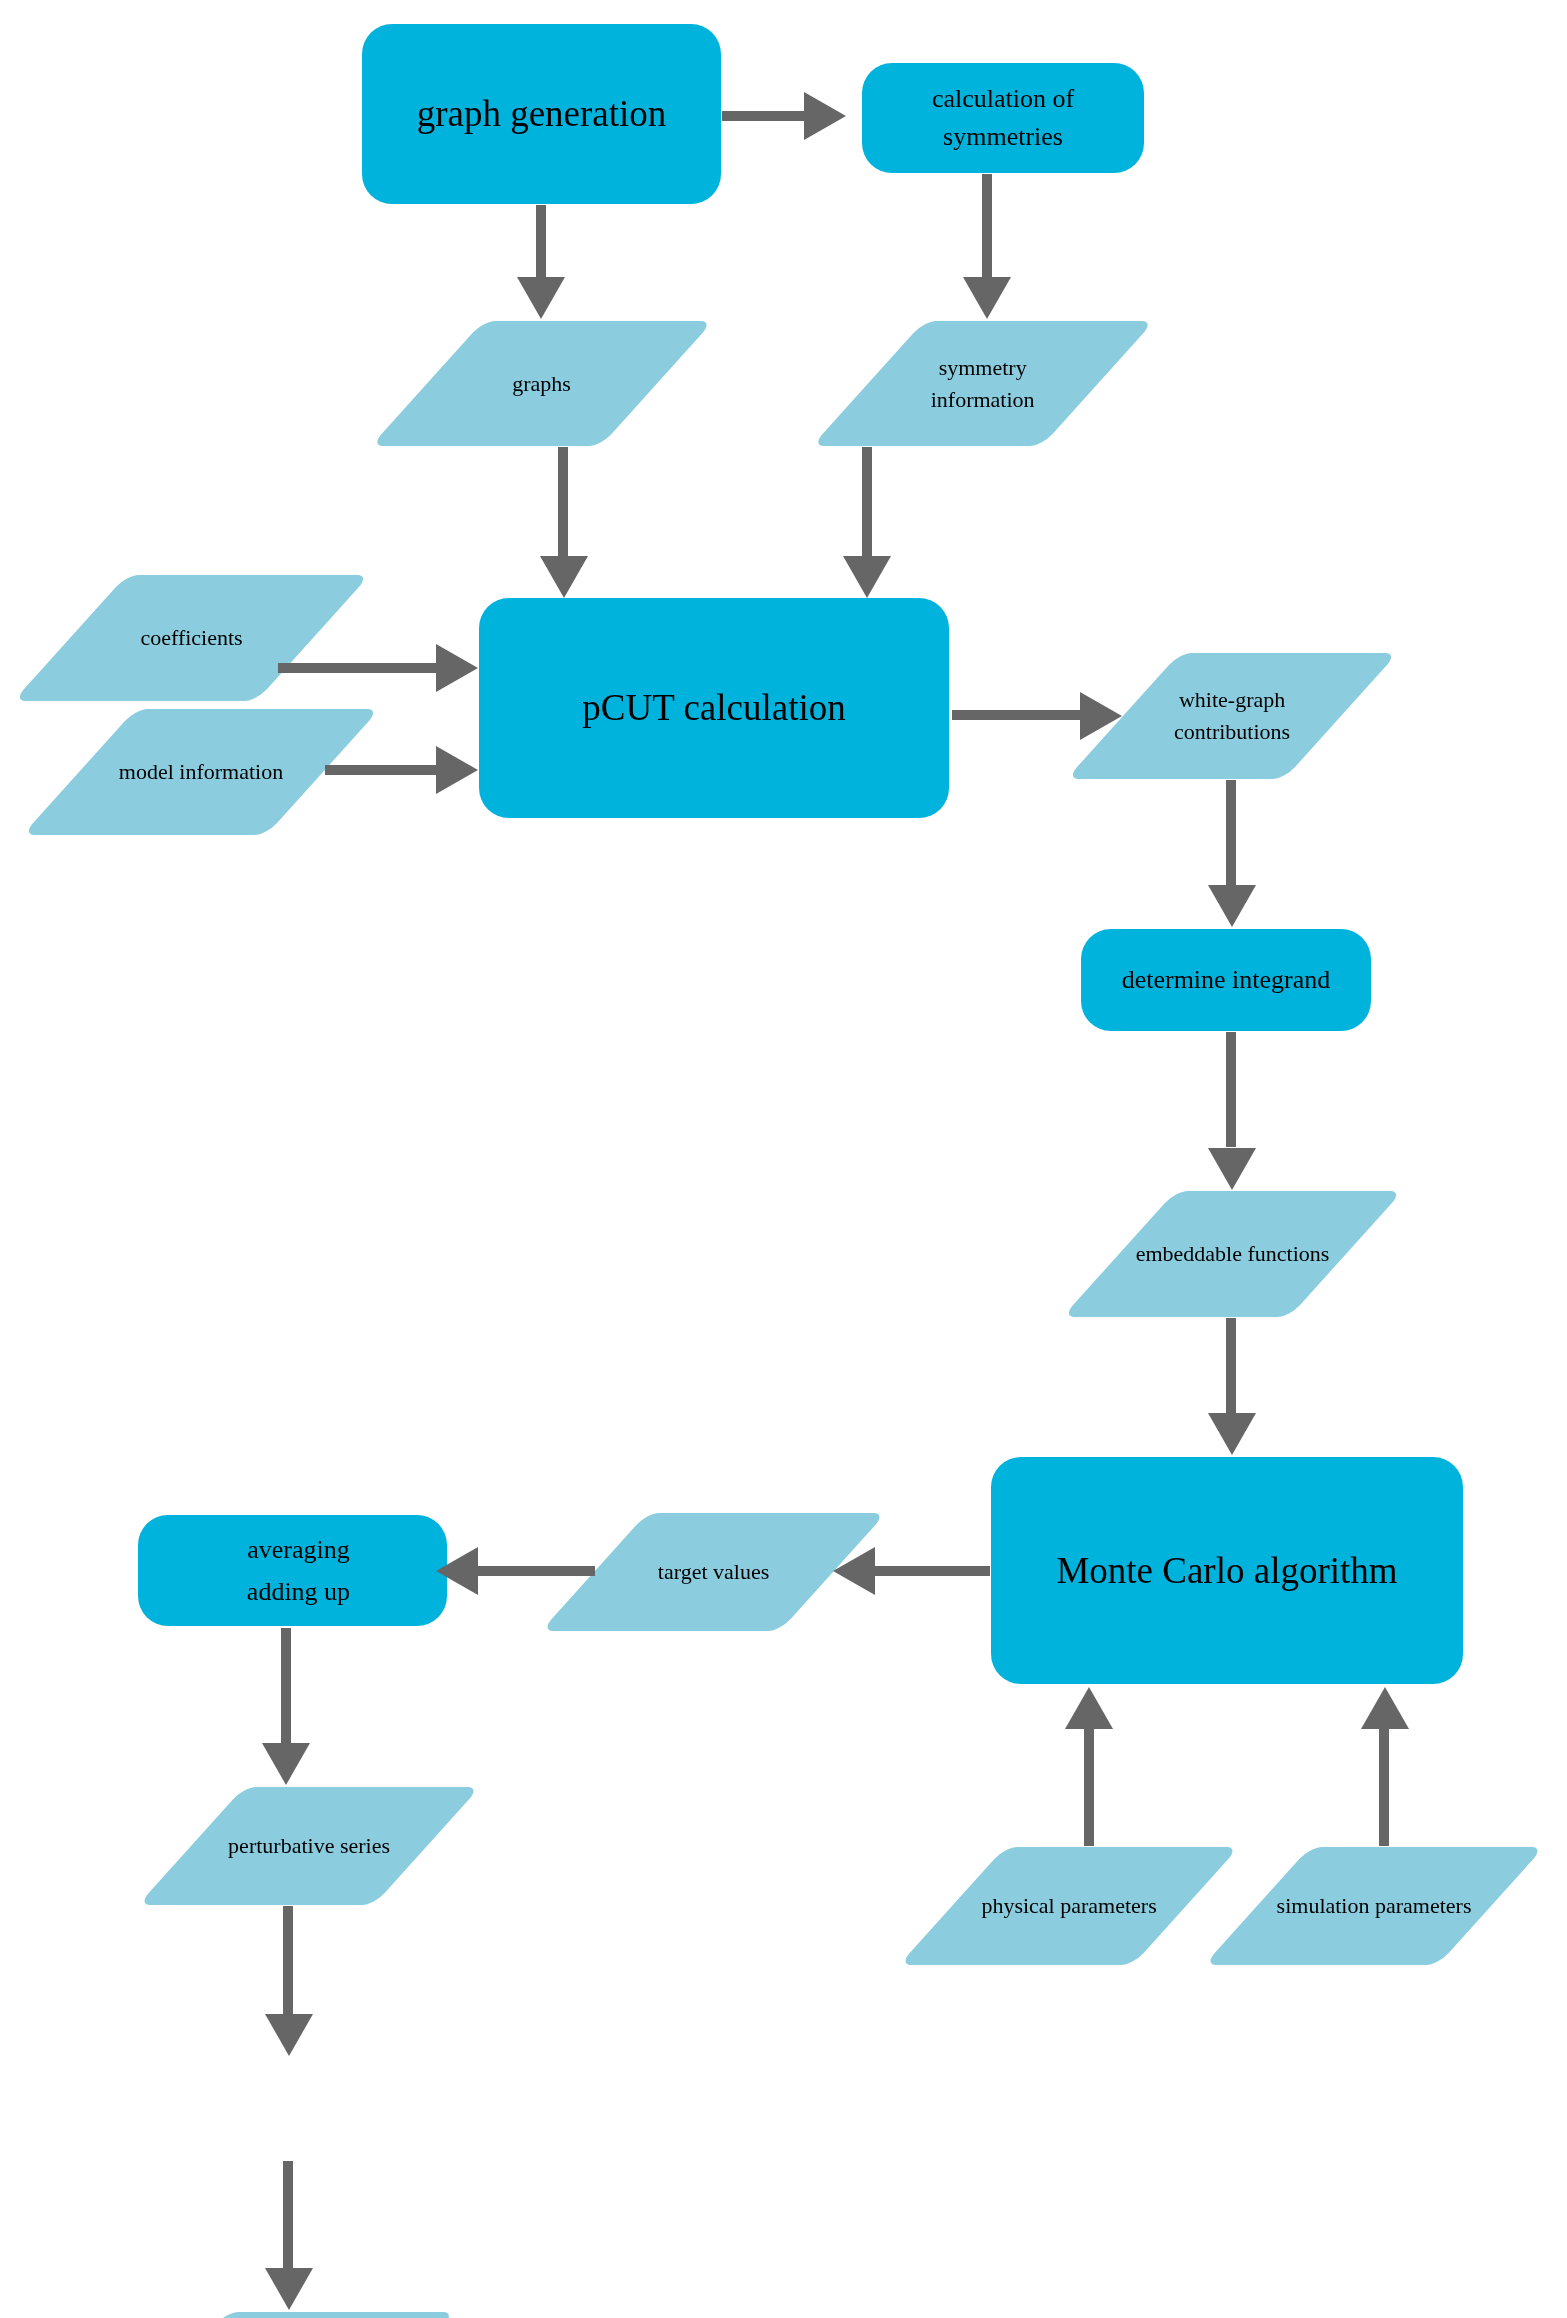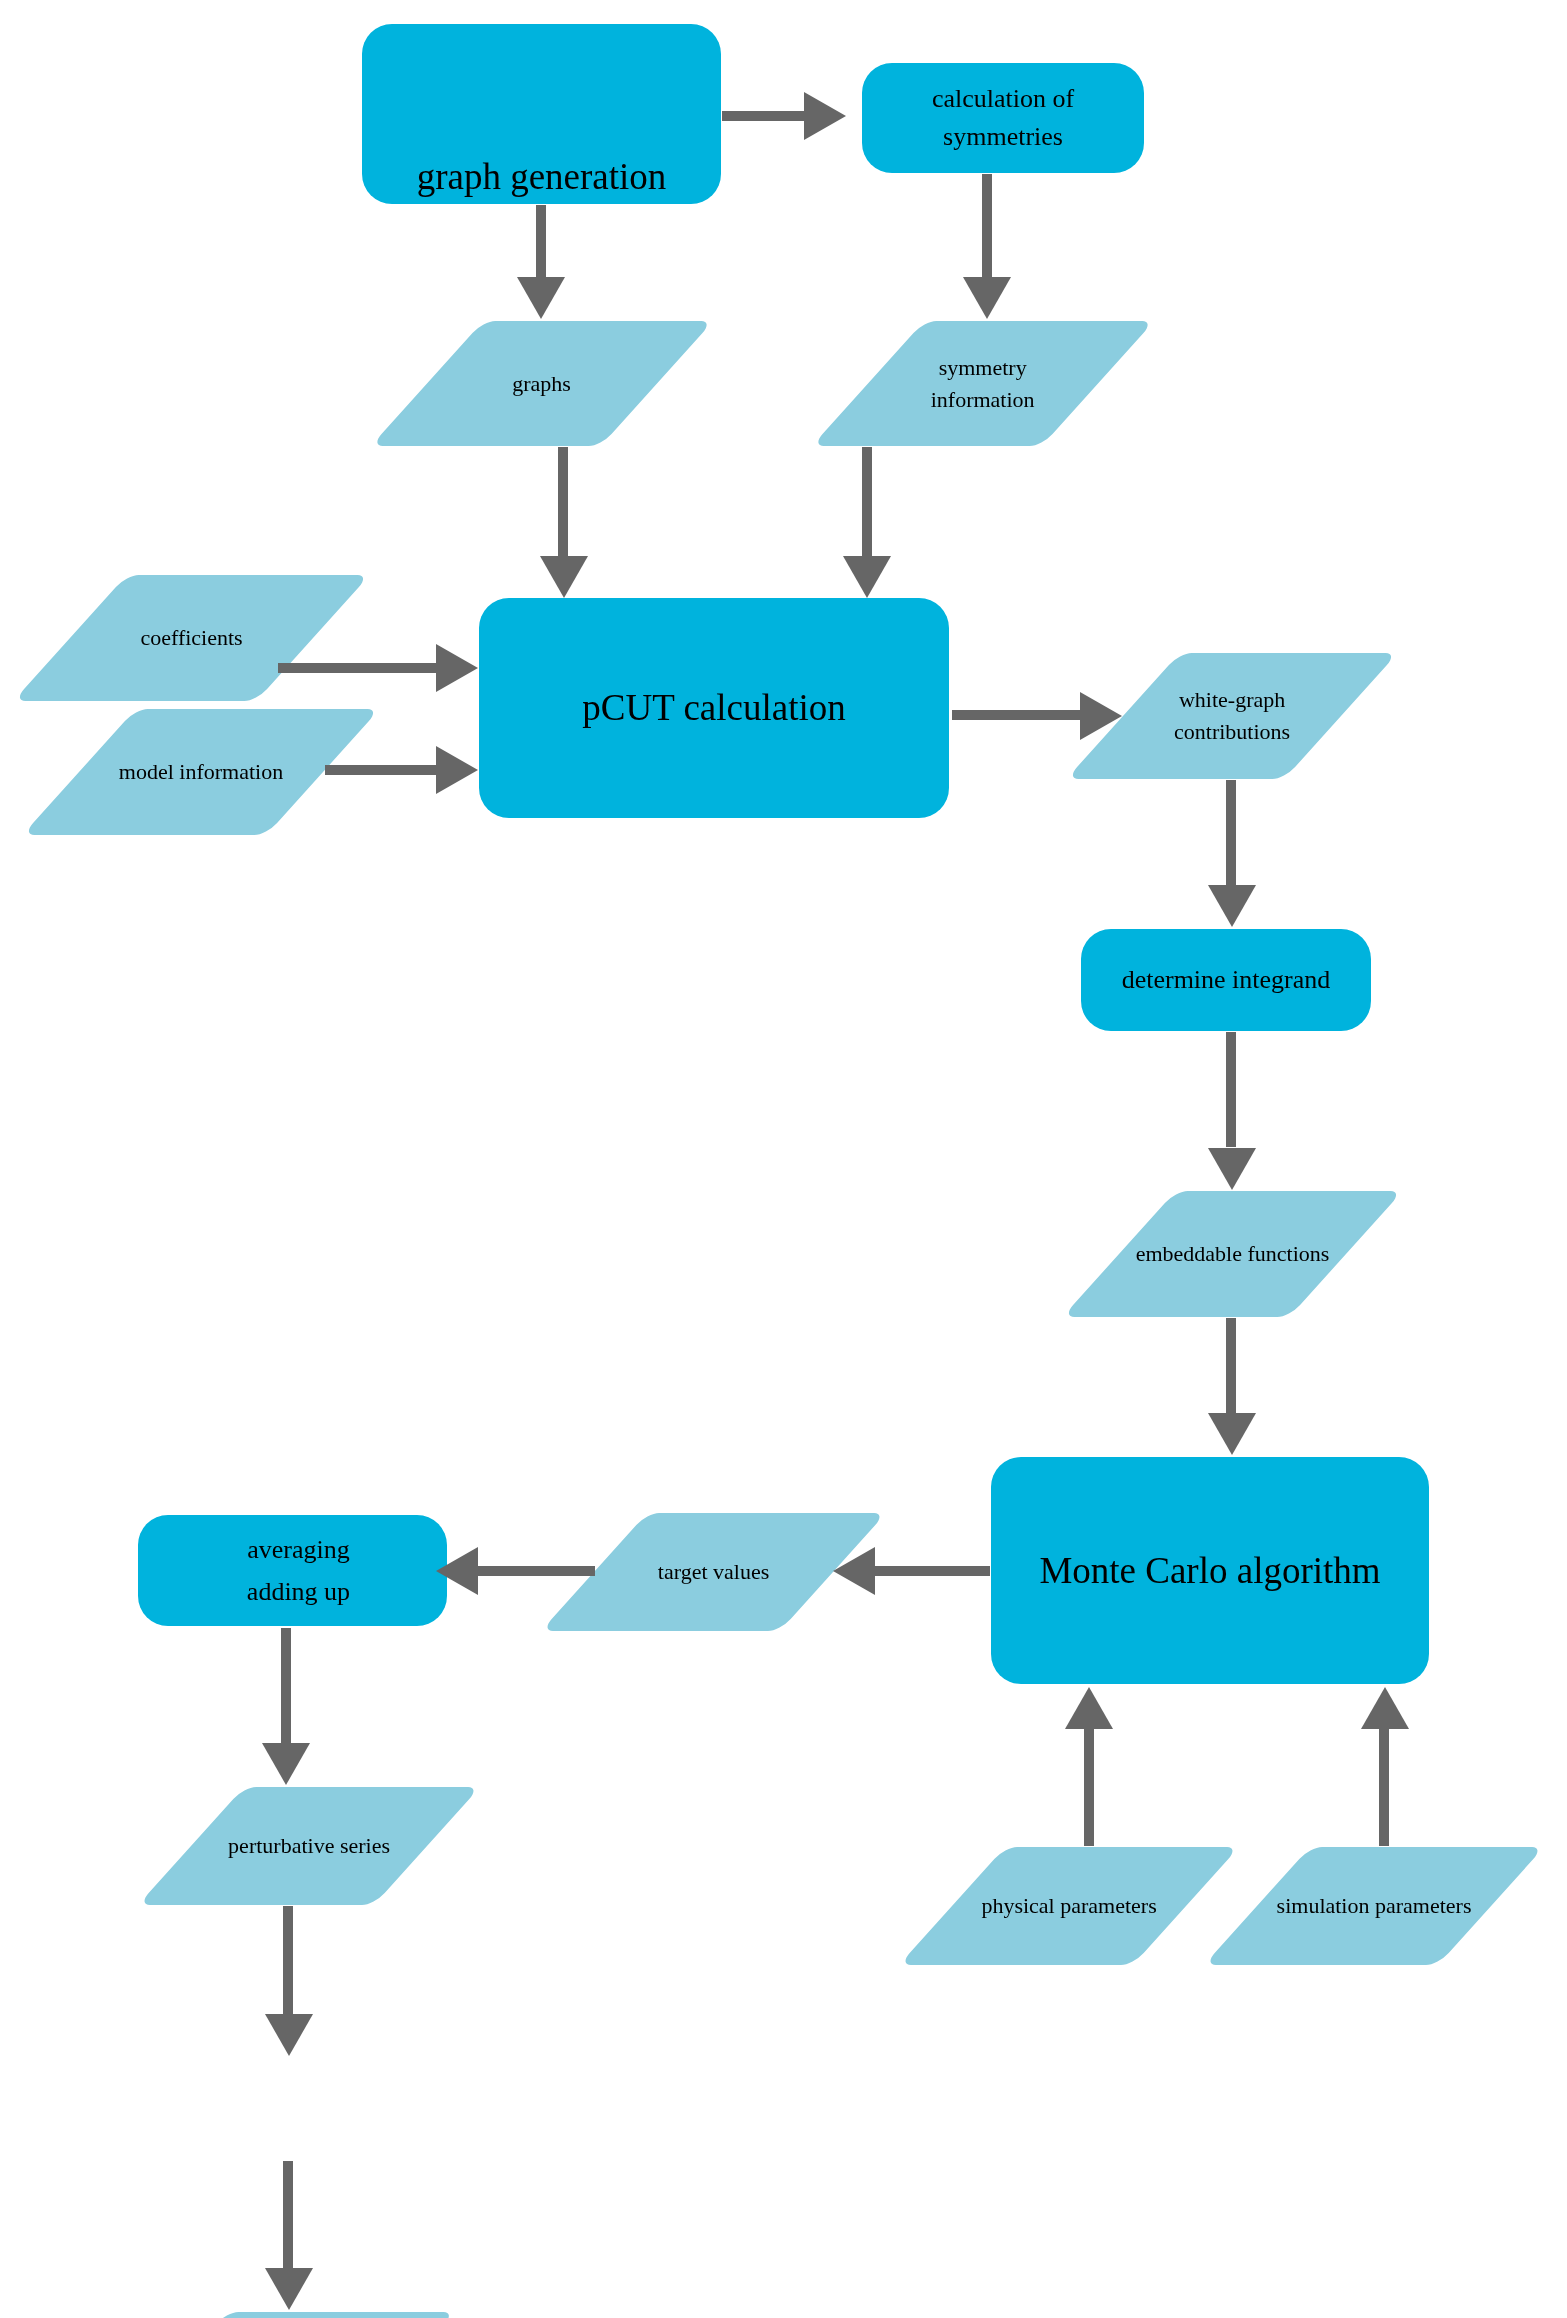--- a/index.html
+++ b/index.html
@@ -8,25 +8,25 @@
   html,body{margin:0;padding:0;background:var(--bg);}
   #canvas{position:relative;width:1567px;height:2470px;background:var(--bg);
     font-family:"Liberation Serif","DejaVu Serif",serif;color:var(--text);}
   .node{position:absolute;display:flex;align-items:center;justify-content:center;
     text-align:center;white-space:pre-line;line-height:1.45;}
   .process{background:var(--process);border-radius:30px;font-size:26px;}
   .process.big{font-size:37px;}
   .data{background:var(--data);border-radius:12px;font-size:22px;transform:skewX(-42deg);}
   .data .lbl{transform:skewX(42deg);display:block;width:160%;}
   
-  .n-gen{left:362px;top:24px;width:359px;height:180px;align-items:flex-end;}
+  .n-gen{left:362px;top:24px;width:359px;height:180px;}
   .n-calc{left:846px;top:63px;width:282px;height:110px;margin-left:16px;}
   .n-pcut{left:479px;top:598px;width:470px;height:220px;justify-content:center;}
   .n-det{left:1081px;top:929px;width:290px;height:102px;}
-  .n-mc{left:991px;top:1457px;width:438px;height:227px;}
+  .n-mc{left:991px;top:1457px;width:472px;height:227px;}
   .n-avg{left:138px;top:1515px;width:297px;height:111px;line-height:1.6;padding-left:12px;}
   .n-ext{left:146px;top:2058px;width:286px;height:102px;}
   
   .n-graphs{left:427px;top:321px;width:230px;height:125px;}
   .n-syminfo{left:868px;top:321px;width:230px;height:125px;}
   .n-coeff{left:70px;top:575px;width:243px;height:126px;}
   .n-model{left:79px;top:709px;width:244px;height:126px;}
   .n-wg{left:1123px;top:653px;width:218px;height:126px;}
   .n-emb{left:1119px;top:1191px;width:227px;height:126px;}
   .n-target{left:594px;top:1513px;width:239px;height:118px;}

